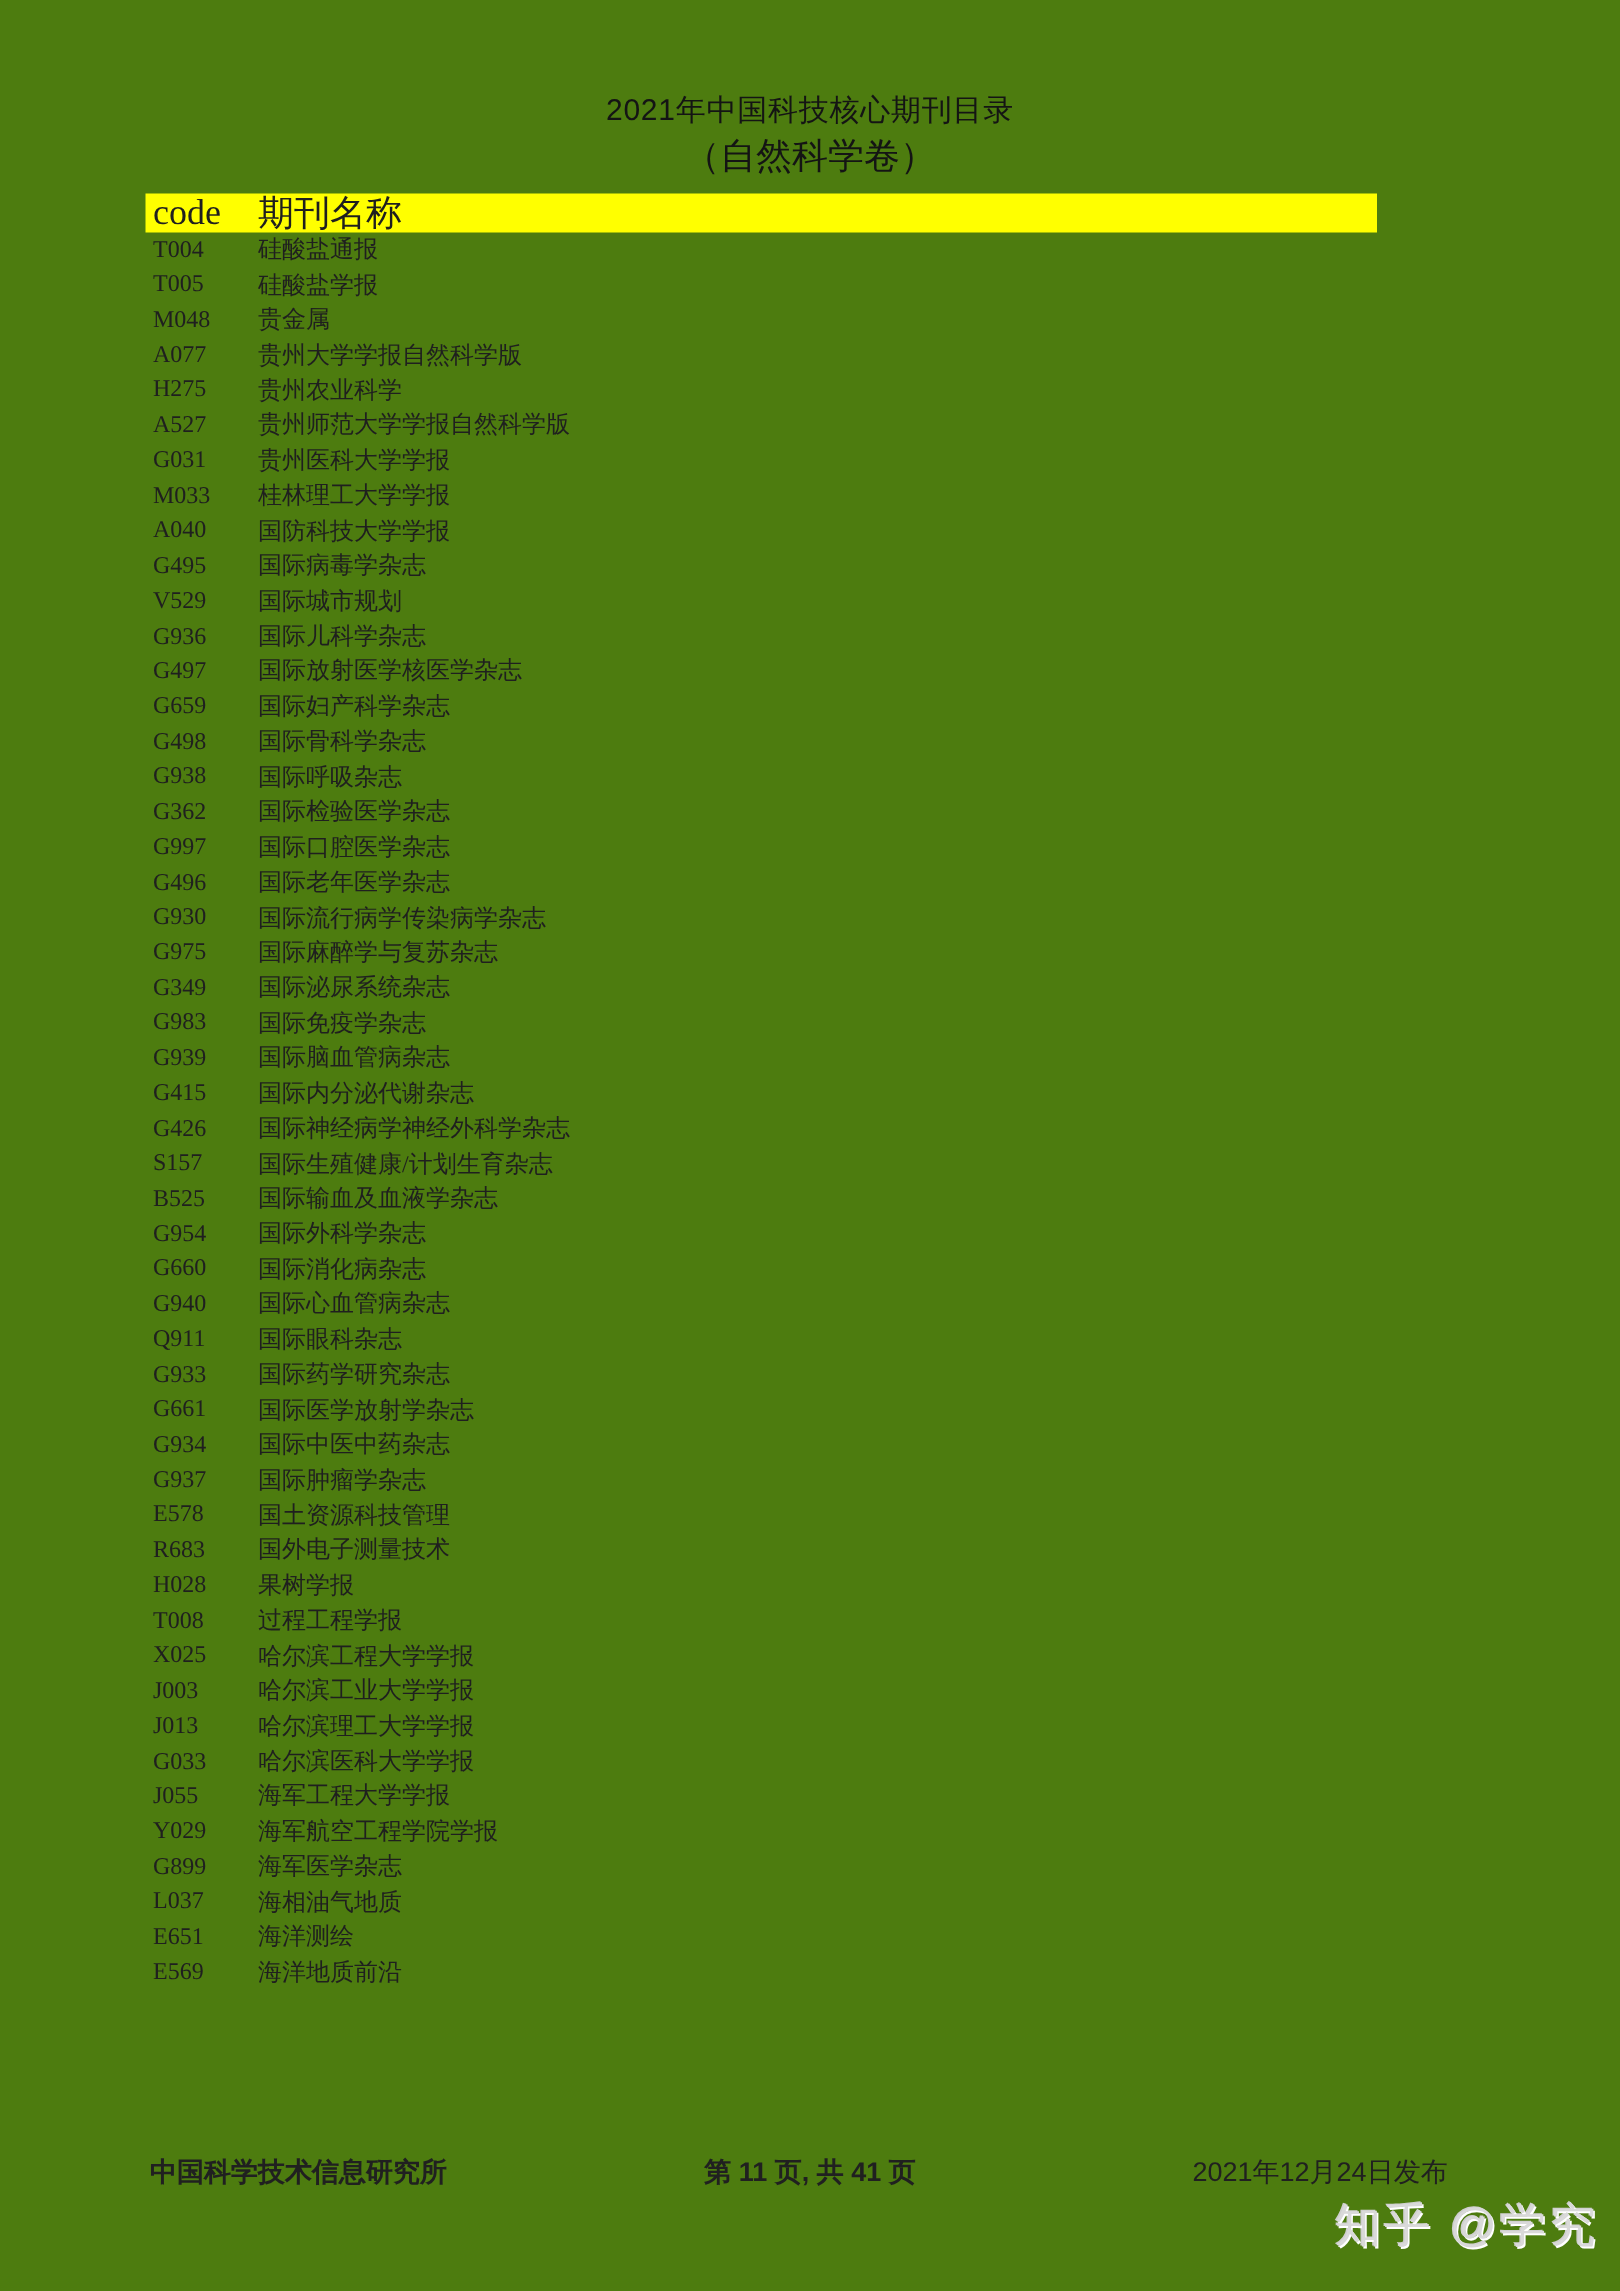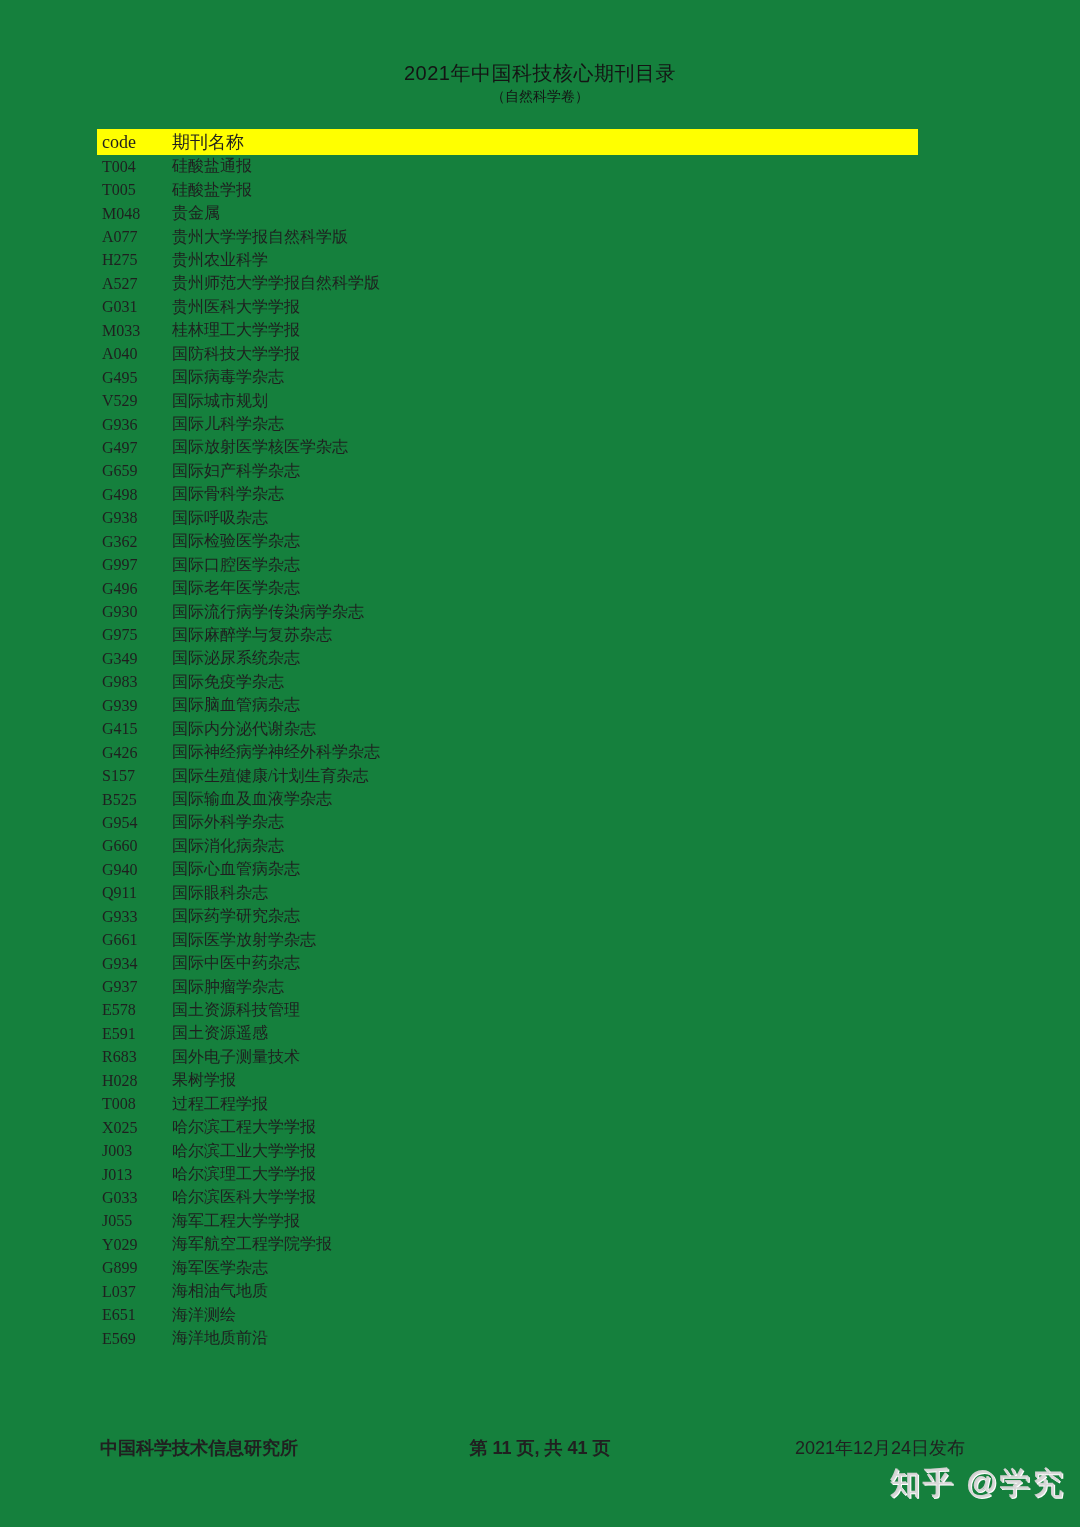--- a/index.html
+++ b/index.html
@@ -1,55 +1,55 @@
 <!DOCTYPE html>
 <html><head>
 <meta charset="utf-8">
 <style>
   * { margin: 0; padding: 0; box-sizing: border-box; }
   html, body { background: #ffffff; }
   .page {
     position: relative;
     width: 1080px;
     height: 1527px;
-    background: #15803d;
+    background: #4d7c0f;
     overflow: hidden;
     font-family: "Liberation Serif", "DejaVu Serif", serif;
     color: #1f1f1f;
     padding-left: 24px;
   }
   .title {
     position: absolute;
     top: 60px; left: 0; width: 100%;
     text-align: center;
     font-family: "Liberation Sans", "DejaVu Sans", sans-serif;
     font-size: 20px;
     letter-spacing: 0.5px;
     color: #141414;
   }
   .subtitle {
     position: absolute;
     top: 88px; left: 0; width: 100%;
     text-align: center;
     font-family: "Liberation Sans", "DejaVu Sans", sans-serif;
-    font-size: 14px;
+    font-size: 24px;
     color: #141414;
   }
   .table {
     position: absolute;
     left: 97px;
     top: 129px;
     width: 821px;
   }
   .thead {
     display: flex;
     align-items: center;
     height: 26px;
     background: #ffff00;
-    font-size: 18px;
+    font-size: 24px;
   }
   .row {
     display: flex;
     align-items: center;
     height: 23.45px;
     font-size: 16px;
     white-space: nowrap;
   }
   .code {
     width: 75px;
@@ -239,24 +239,20 @@
         </div>
         <div class="row">
           <span class="code">G937</span>
           <span class="name">国际肿瘤学杂志</span>
         </div>
         <div class="row">
           <span class="code">E578</span>
           <span class="name">国土资源科技管理</span>
         </div>
         <div class="row">
-          <span class="code">E591</span>
-          <span class="name">国土资源遥感</span>
-        </div>
-        <div class="row">
           <span class="code">R683</span>
           <span class="name">国外电子测量技术</span>
         </div>
         <div class="row">
           <span class="code">H028</span>
           <span class="name">果树学报</span>
         </div>
         <div class="row">
           <span class="code">T008</span>
           <span class="name">过程工程学报</span>

